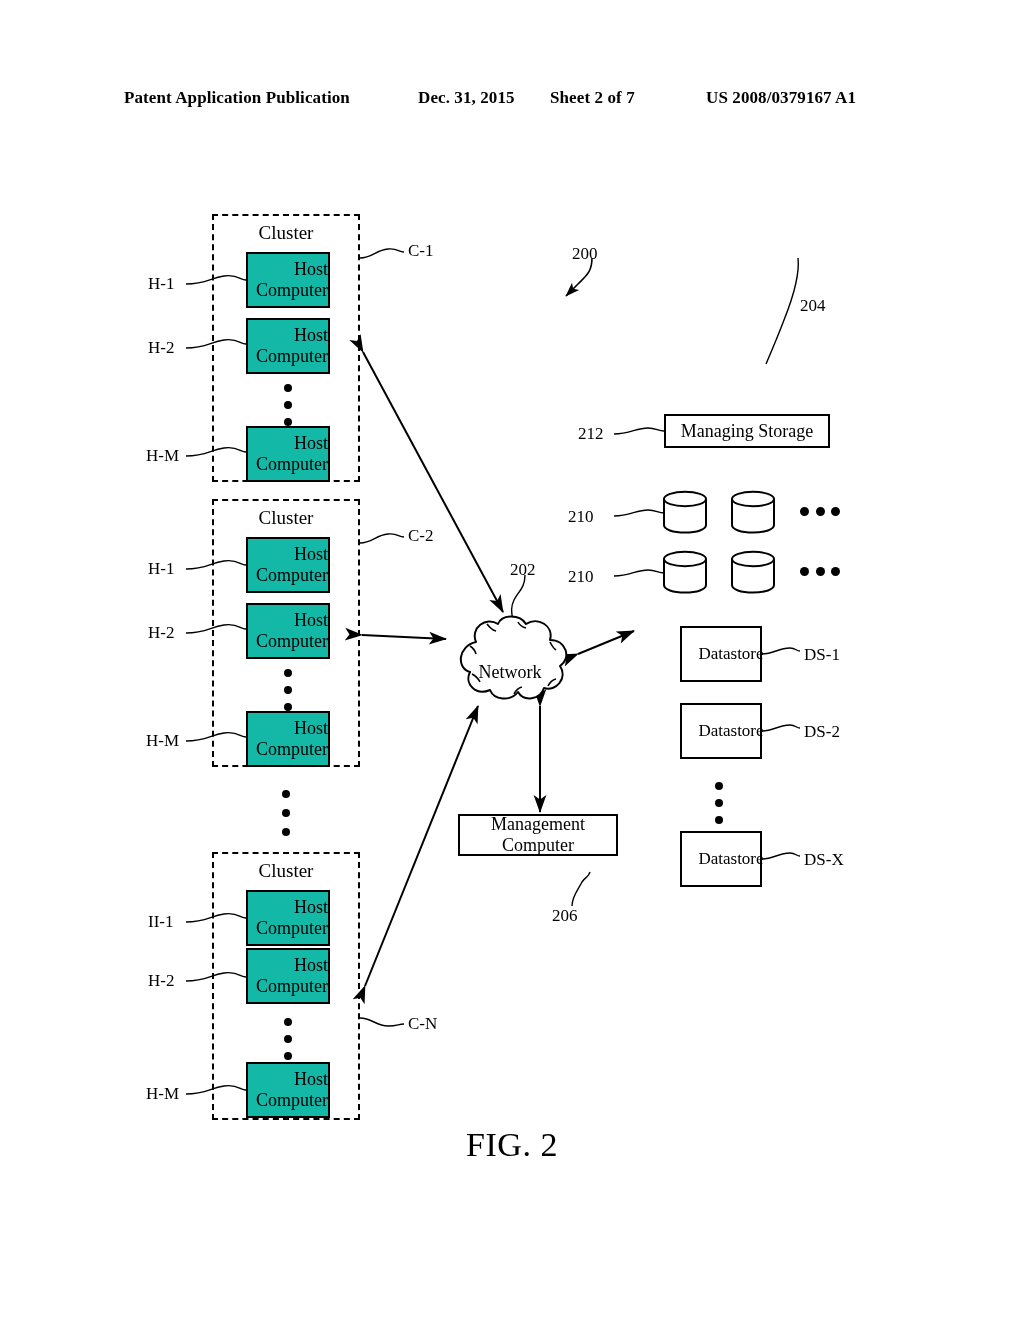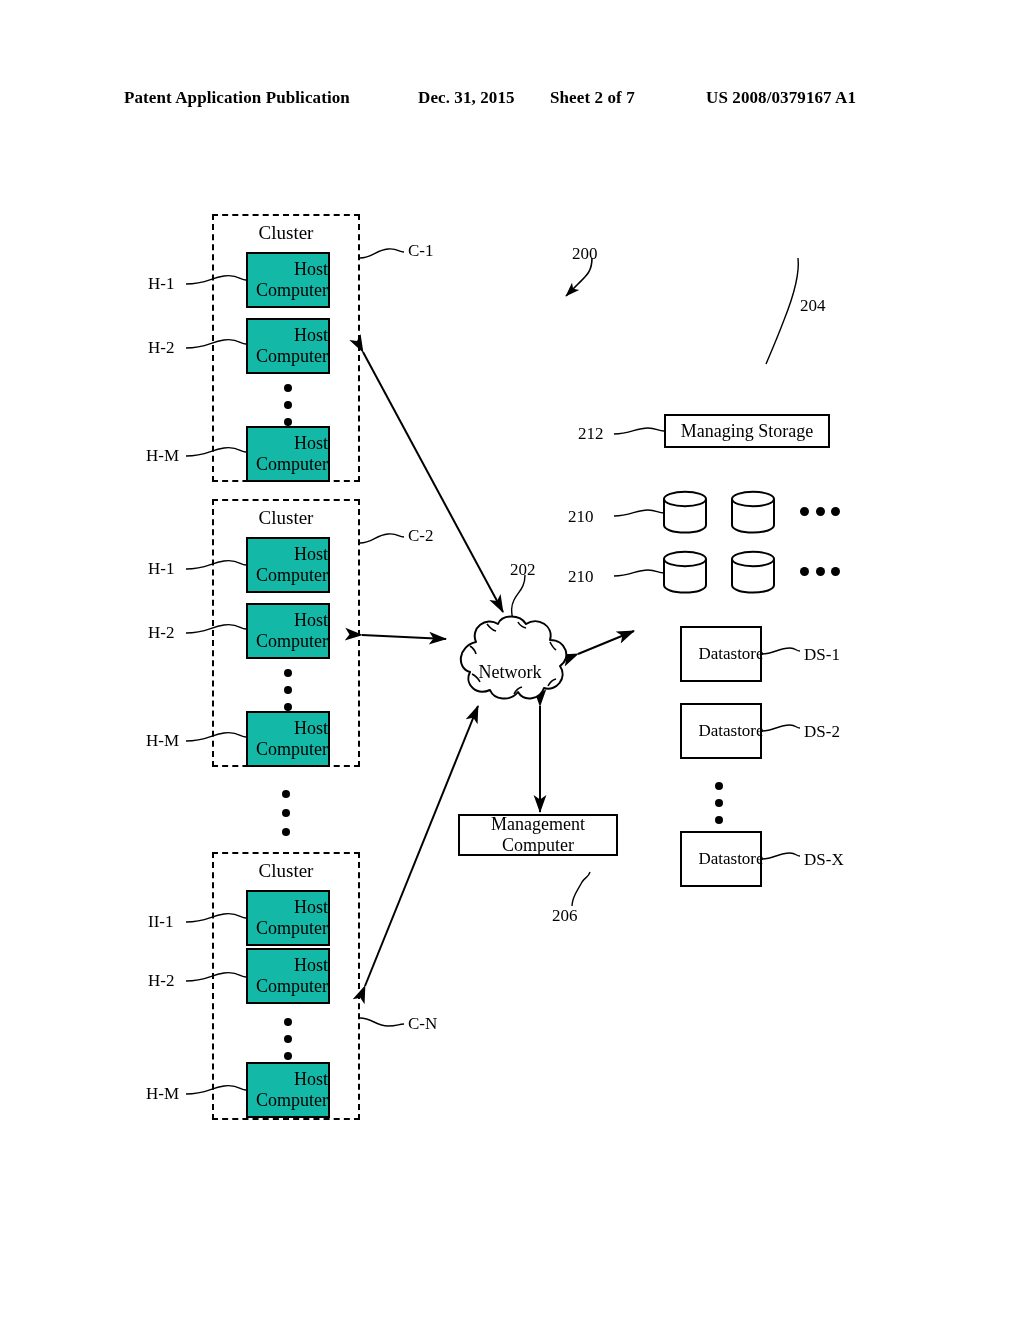--- a/index.html
+++ b/index.html
@@ -499,14 +499,15 @@
       <i></i>
       <i></i>
       <i></i>
     </div>
 
   <div class="datastore" style="left:680px; top:831px;">
     <span>Datastore</span>
   </div>
   <div class="ref" style="left:804px; top:850px;">DS-X</div>
 
+  <div id="fig-caption">FIG. 2</div>
 
 </div>
 
 </body></html>

